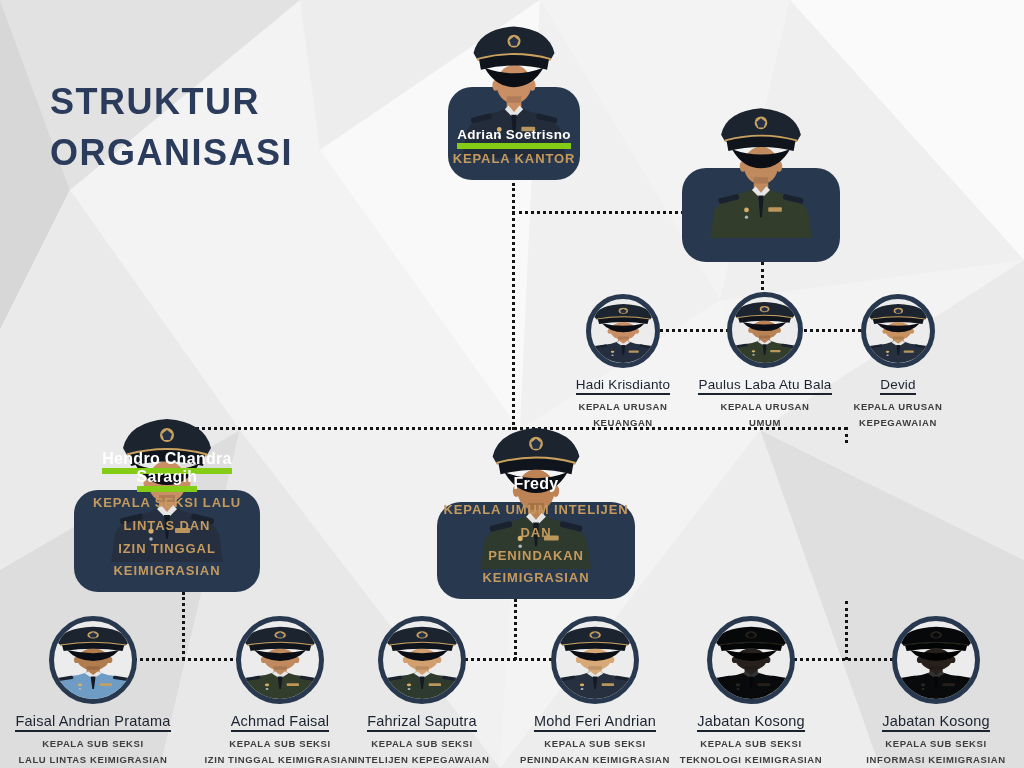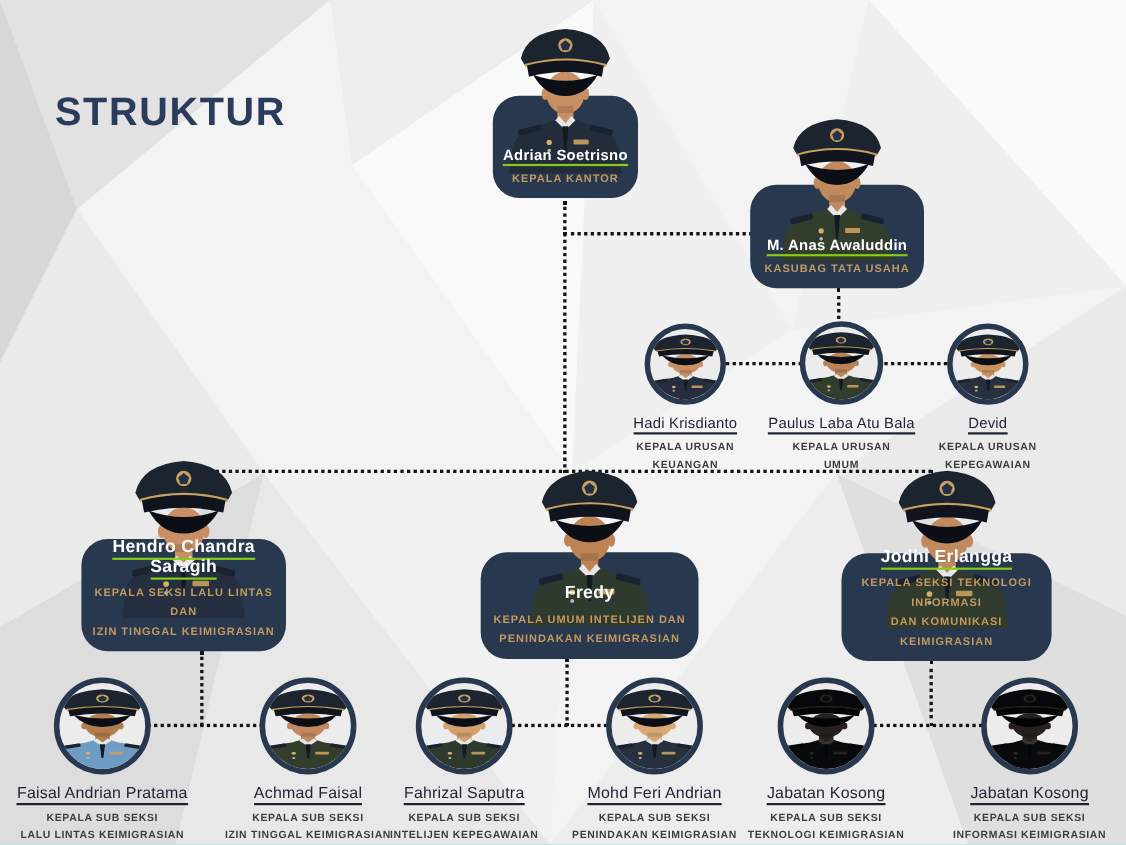--- a/index.html
+++ b/index.html
@@ -34,26 +34,26 @@
   .bust{
     position:absolute;left:50%;transform:translateX(-50%);
     z-index:1;pointer-events:none;
   }
   .bust svg{height:100%;display:block;}
   .boxtext{
     position:absolute;left:4px;right:4px;bottom:9px;
     text-align:center;z-index:2;
   }
   .box .nm{color:#ffffff;font-weight:700;font-size:13.5px;letter-spacing:.3px;}
-  .box .nm span{border-bottom:2px solid #84cc16;padding-bottom:1px;}
+  .box .nm span{border-bottom:6px solid #84cc16;padding-bottom:1px;}
   .box.big .nm{font-size:16px;}
   .box.nounderline .nm span{border-bottom:none;}
   .box .rl{
     margin-top:6px;color:var(--gold,#c49a5e);
-    font-size:10px;font-weight:600;letter-spacing:.9px;line-height:1.75;
+    font-size:13px;font-weight:600;letter-spacing:.9px;line-height:1.75;
   }
   .rl span{display:block;}
 
   
   .circ{text-align:center;}
   .pcircle{
     position:relative;margin:0 auto;border-radius:50%;
     border:5px solid var(--navy,#28384f);
     background:#ececec;overflow:hidden;box-sizing:border-box;
   }
@@ -123,20 +123,21 @@
     <polygon points="1024,0 790,0 1024,260" fill="#fafafa"></polygon>
     <polygon points="790,0 720,300 1024,260" fill="#efefef"></polygon>
     <polygon points="1024,260 760,430 1024,560" fill="#eaeaea"></polygon>
     <polygon points="1024,560 760,430 880,768 1024,768" fill="#dfdfdf"></polygon>
     <polygon points="500,768 760,430 880,768" fill="#ededed"></polygon>
     <polygon points="720,300 520,430 760,430" fill="#f4f4f4"></polygon>
   </svg>
 
   <h1 class="title">
     <span>STRUKTUR</span>
+    <span>ORGANISASI</span>
   </h1>
 
   <div class="line v" style="left:512px;top:183px;height:247px;"></div>
   <div class="line h" style="left:512px;top:211px;width:172px;"></div>
   <div class="line v" style="left:761px;top:262px;height:34px;"></div>
   <div class="line h" style="left:623px;top:329px;width:275px;"></div>
   <div class="line h" style="left:183px;top:427px;width:664px;"></div>
   <div class="line v" style="left:845px;top:427px;height:16px;"></div>
   <div class="line v" style="left:182px;top:592px;height:68px;"></div>
   <div class="line v" style="left:514px;top:599px;height:61px;"></div>
@@ -159,27 +160,20 @@
       </div>
     </div>
   </div>
 
   <div class="card box" style="left:682px;top:168px;width:158px;height:94px;">
     <div class="bust" style="height:136px;bottom:24px;">
       <svg viewBox="0 0 120 150" style="--uniform:#333d2c;--skin:#c08a5e;">
           <use href="#sym-officer" xlink:href="#sym-officer"></use>
         </svg>
     </div>
-    <div class="boxtext">
-      <div class="nm"><span>M. Anas Awaluddin</span></div>
-      <div class="rl">
-        <span>KASUBAG TATA USAHA</span>
-          <span></span>
-      </div>
-    </div>
   </div>
 
   <div class="card circ" style="left:538px;top:294px;width:170px;">
     <div class="pcircle" style="width:74px;height:74px;">
       <svg viewBox="0 0 120 150" preserveAspectRatio="none" style="--uniform:#252e3f;--skin:#c98e63;">
           <use href="#sym-officer" xlink:href="#sym-officer"></use>
         </svg>
     </div>
     <div class="nm"><span>Hadi Krisdianto</span></div>
     <div class="rl">
@@ -237,34 +231,20 @@
     </div>
     <div class="boxtext">
       <div class="nm"><span>Fredy</span></div>
       <div class="rl">
         <span>KEPALA UMUM INTELIJEN DAN</span>
           <span>PENINDAKAN KEIMIGRASIAN</span>
       </div>
     </div>
   </div>
 
-  <div class="card box big" style="left:765px;top:503px;width:191px;height:98px;">
-    <div class="bust" style="height:150px;bottom:30px;">
-      <svg viewBox="0 0 120 150" style="--uniform:#313b2d;--skin:#c08a5e;">
-          <use href="#sym-officer" xlink:href="#sym-officer"></use>
-        </svg>
-    </div>
-    <div class="boxtext">
-      <div class="nm"><span>Jodhi Erlangga</span></div>
-      <div class="rl">
-        <span>KEPALA SEKSI TEKNOLOGI INFORMASI</span>
-          <span>DAN KOMUNIKASI KEIMIGRASIAN</span>
-      </div>
-    </div>
-  </div>
 
   <div class="card circ bigname" style="left:-2px;top:616px;width:190px;">
     <div class="pcircle" style="width:88px;height:88px;">
       <svg viewBox="0 0 120 150" preserveAspectRatio="none" style="--uniform:#6f9cc4;--skin:#b17c4e;">
           <use href="#sym-officer" xlink:href="#sym-officer"></use>
         </svg>
     </div>
     <div class="nm"><span>Faisal Andrian Pratama</span></div>
     <div class="rl">
       <span>KEPALA SUB SEKSI</span>

